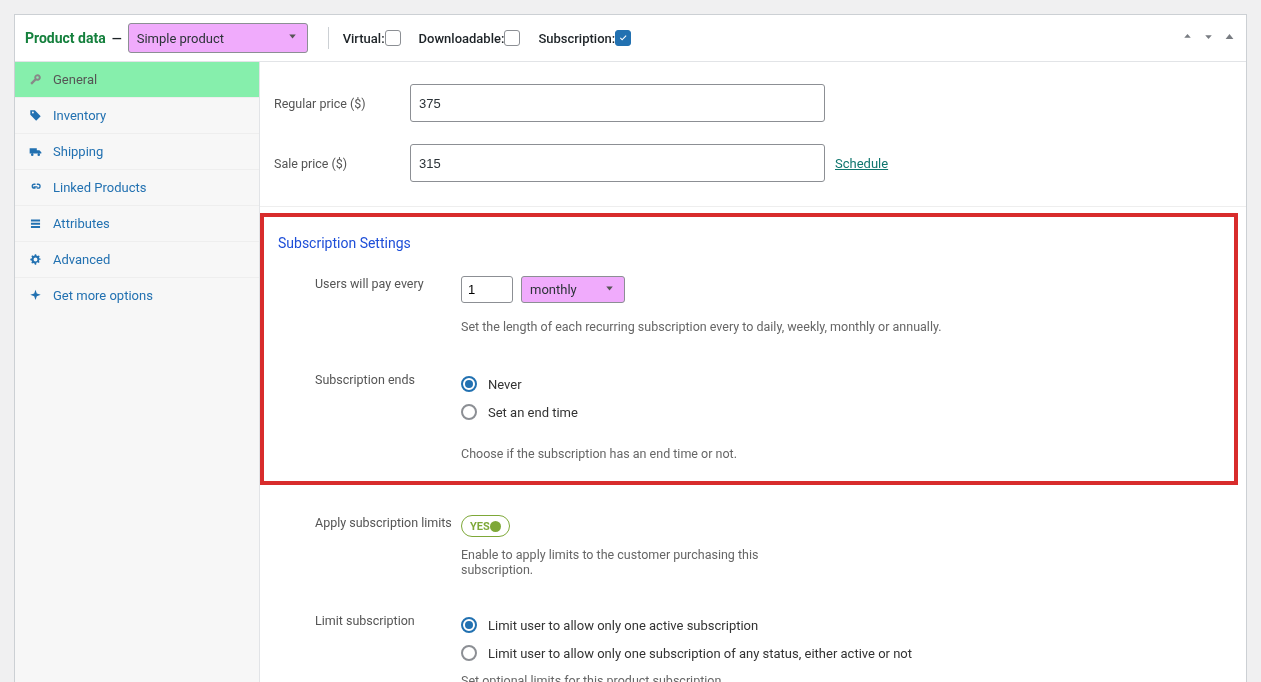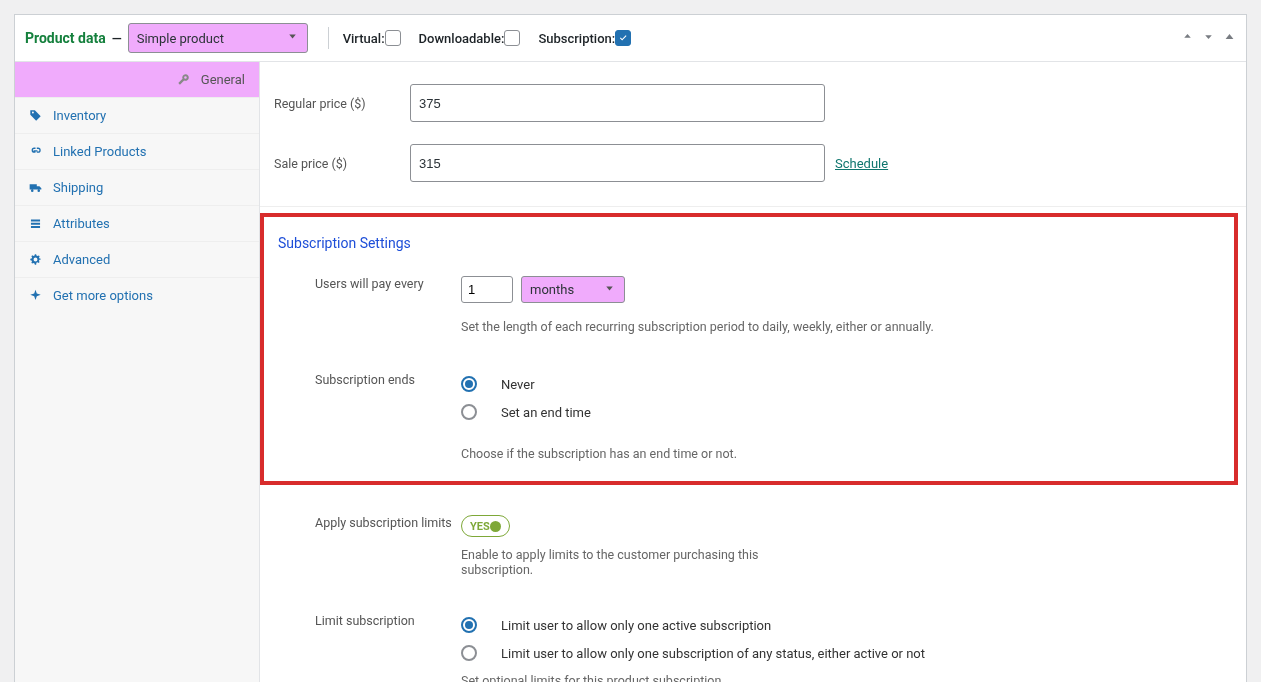--- a/index.html
+++ b/index.html
@@ -59,21 +59,21 @@
     border-right:1px solid #e2e4e7;
   }
   .tab {
     display:flex; align-items:center; gap:10px;
     padding:10px 14px;
     border-bottom:1px solid #eee;
     color:#2271b1;
     cursor:pointer;
     font-size:13px;
   }
-  .tab.active { background:#f0abfc; color:#555;justify-content:flex-end;}
+  .tab.active { background:#86efac; color:#555;}
   .tab .ticon { width:14px; text-align:center; display:inline-flex; }
   .content { flex:1; padding:0; }
   .price-rows { border-bottom:1px solid #eee; padding:16px 0 18px 0;}
   .row { display:flex; align-items:center; padding:6px 0; }
   .row-label { width:150px; padding-left:14px; font-size:12.5px; color:#555;}
   .txt-input {
     border:1px solid #8c8f94; border-radius:3px; height:36px; padding:18px 8px;
     font-size:13px; color:#2c3338; width:415px;
   }
   .schedule { color:#0f766e; text-decoration:underline; margin-left:10px; font-size:13px;}
@@ -87,21 +87,21 @@
     font-weight:400; font-size:14px; color:#1d4ed8;
     padding-left:4px; margin-bottom:17px;
   }
   .field { display:flex; padding:8px 0 0 0;margin-left:37px; }
   .field-label { width:150px; padding-left:4px; font-size:12.5px; color:#555;}
   .field-body { flex:1; }
   .inline-group { display:flex; gap:8px; align-items:center;}
   .num-input { border:1px solid #8c8f94; border-radius:3px; height:27px; width:52px; padding:2px 6px; font-size:13px;}
   .small-select { min-width:104px; height:27px; }
   .help { color:#666; font-size:12.5px; margin-top:16px; }
-  .radio-row { display:flex; align-items:center; gap:24px; margin:4px 0 12px 0; font-size:13px; color:#333;}
+  .radio-row { display:flex; align-items:center; gap:11px; margin:4px 0 12px 0; font-size:13px; color:#333;}
   .radio {
     width:16px; height:16px; border:2px solid #8c8f94; border-radius:50%; background:#fff;
     display:flex; align-items:center; justify-content:center;
   }
   .radio.selected { border-color:#2271b1;}
   .radio.selected::after { content:""; width:8px; height:8px; border-radius:50%; background:#2271b1;}
   
   .after-block { padding:12px 10px 24px 14px; }
   .toggle-pill {
     display:inline-flex; align-items:center; 
@@ -176,32 +176,32 @@
         <span class="ticon">
             <svg class="icon" viewBox="0 0 20 20">
               <path d="M2 2h7l9 9-7 7-9-9V2zm4 5a1.5 1.5 0 100-3 1.5 1.5 0 000 3z"></path>
             </svg>
           </span>
         <span>Inventory</span>
       </div>
       <div class="tab">
         <span class="ticon">
             <svg class="icon" viewBox="0 0 20 20">
+              <path d="M1 5h11v8H1zM12 8h4l3 3v2h-7zM5 17a2 2 0 100-4 2 2 0 000 4zm10 0a2 2 0 100-4 2 2 0 000 4z"></path>
+            </svg>
+          </span>
+        <span>Shipping</span>
+      </div>
+      <div class="tab">
+        <span class="ticon">
+            <svg class="icon" viewBox="0 0 20 20">
               <path d="M8 12a4 4 0 010-8h2v2H8a2 2 0 000 4h2v2H8zm4-8h2a4 4 0 010 8h-2v-2h2a2 2 0 000-4h-2V4zm-5 4h6v2H7V8z"></path>
             </svg>
           </span>
         <span>Linked Products</span>
-      </div>
-      <div class="tab">
-        <span class="ticon">
-            <svg class="icon" viewBox="0 0 20 20">
-              <path d="M1 5h11v8H1zM12 8h4l3 3v2h-7zM5 17a2 2 0 100-4 2 2 0 000 4zm10 0a2 2 0 100-4 2 2 0 000 4z"></path>
-            </svg>
-          </span>
-        <span>Shipping</span>
       </div>
       <div class="tab">
         <span class="ticon">
             <svg class="icon" viewBox="0 0 20 20">
               <path d="M3 4h14v3H3zM3 9h14v3H3zM3 14h14v3H3z"></path>
             </svg>
           </span>
         <span>Attributes</span>
       </div>
       <div class="tab">
@@ -238,27 +238,27 @@
 
       <div class="highlight-box">
         <div class="section-title">Subscription Settings</div>
 
         <div class="field">
           <div class="field-label">Users will pay every</div>
           <div class="field-body">
             <div class="inline-group">
               <input class="num-input" value="1" style="">
               <div class="select-wrap small-select">
-                <span>months</span>
+                <span>monthly</span>
                 <span class="select-caret"><svg class="icon" viewBox="0 0 20 20">
                       <path d="M5 7l5 6 5-6z"></path>
                     </svg></span>
               </div>
             </div>
-            <div class="help">Set the length of each recurring subscription period to daily, weekly, either or annually.</div>
+            <div class="help">Set the length of each recurring subscription every to daily, weekly, monthly or annually.</div>
           </div>
         </div>
 
         <div class="field" style="margin-top:30px">
           <div class="field-label">Subscription ends</div>
           <div class="field-body">
             <div class="radio-row">
               <span class="radio selected"></span>
               <span>Never</span>
             </div>

